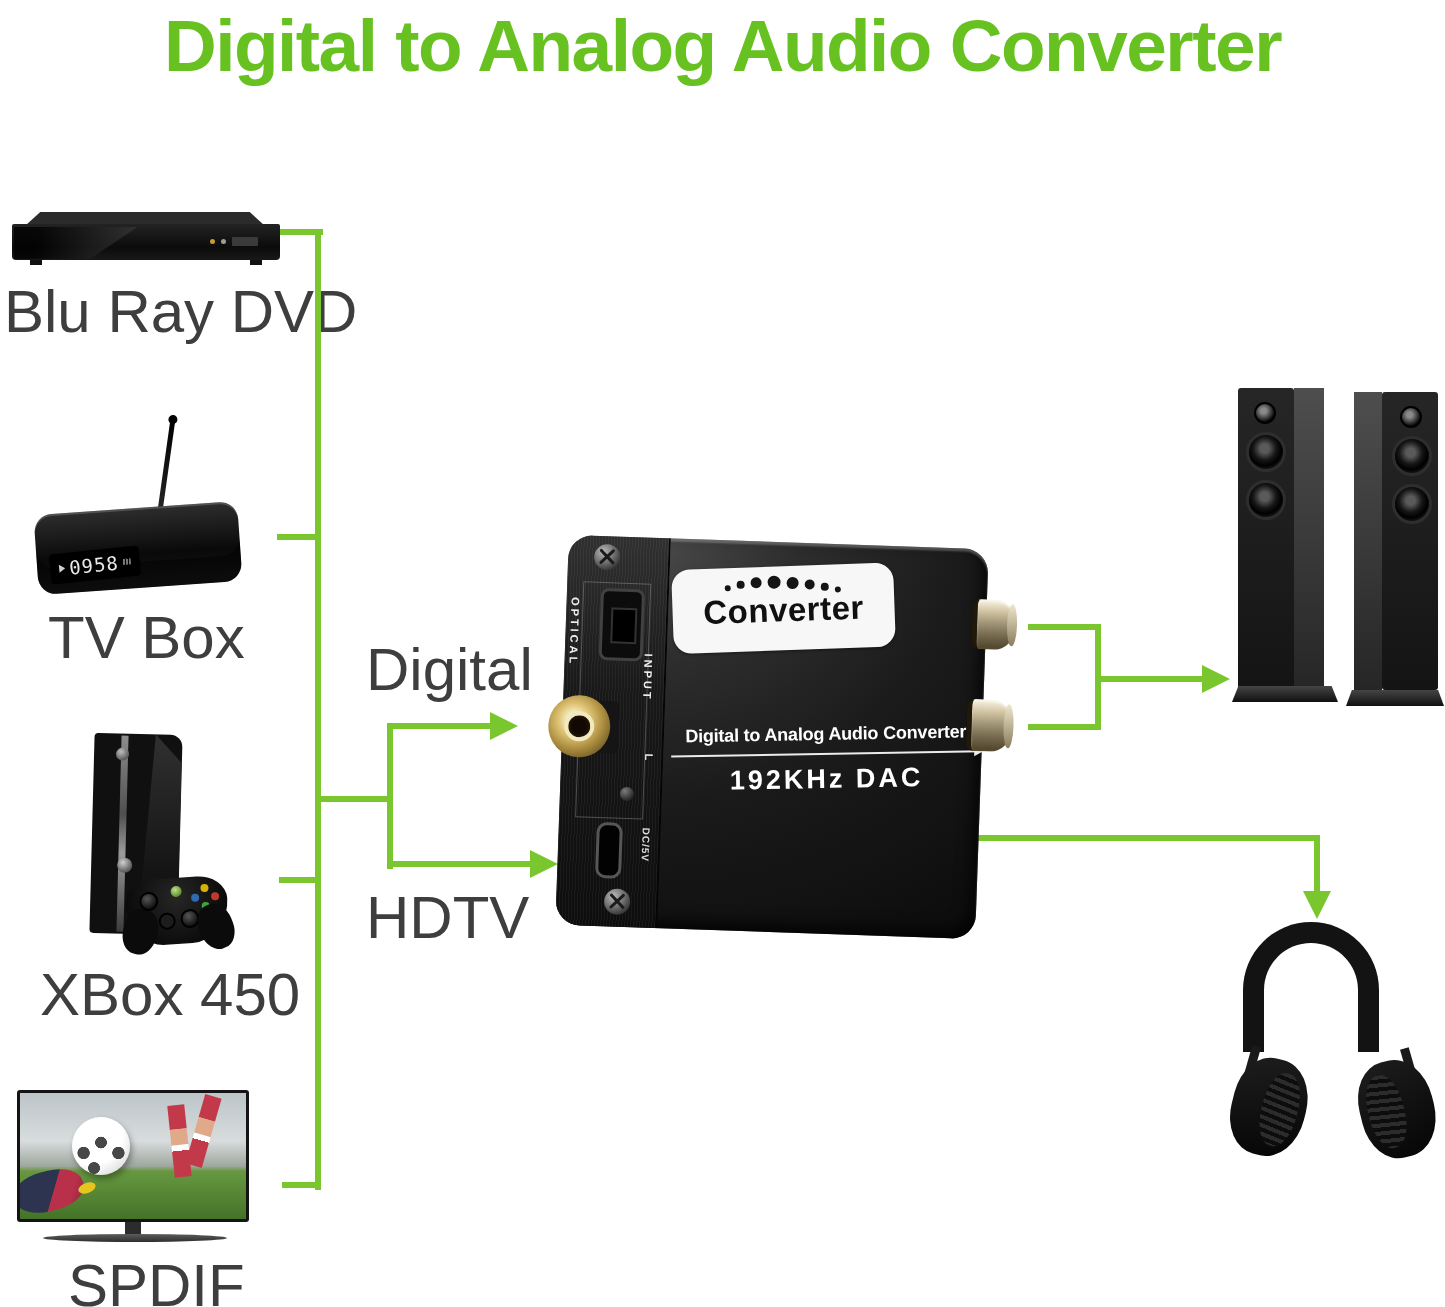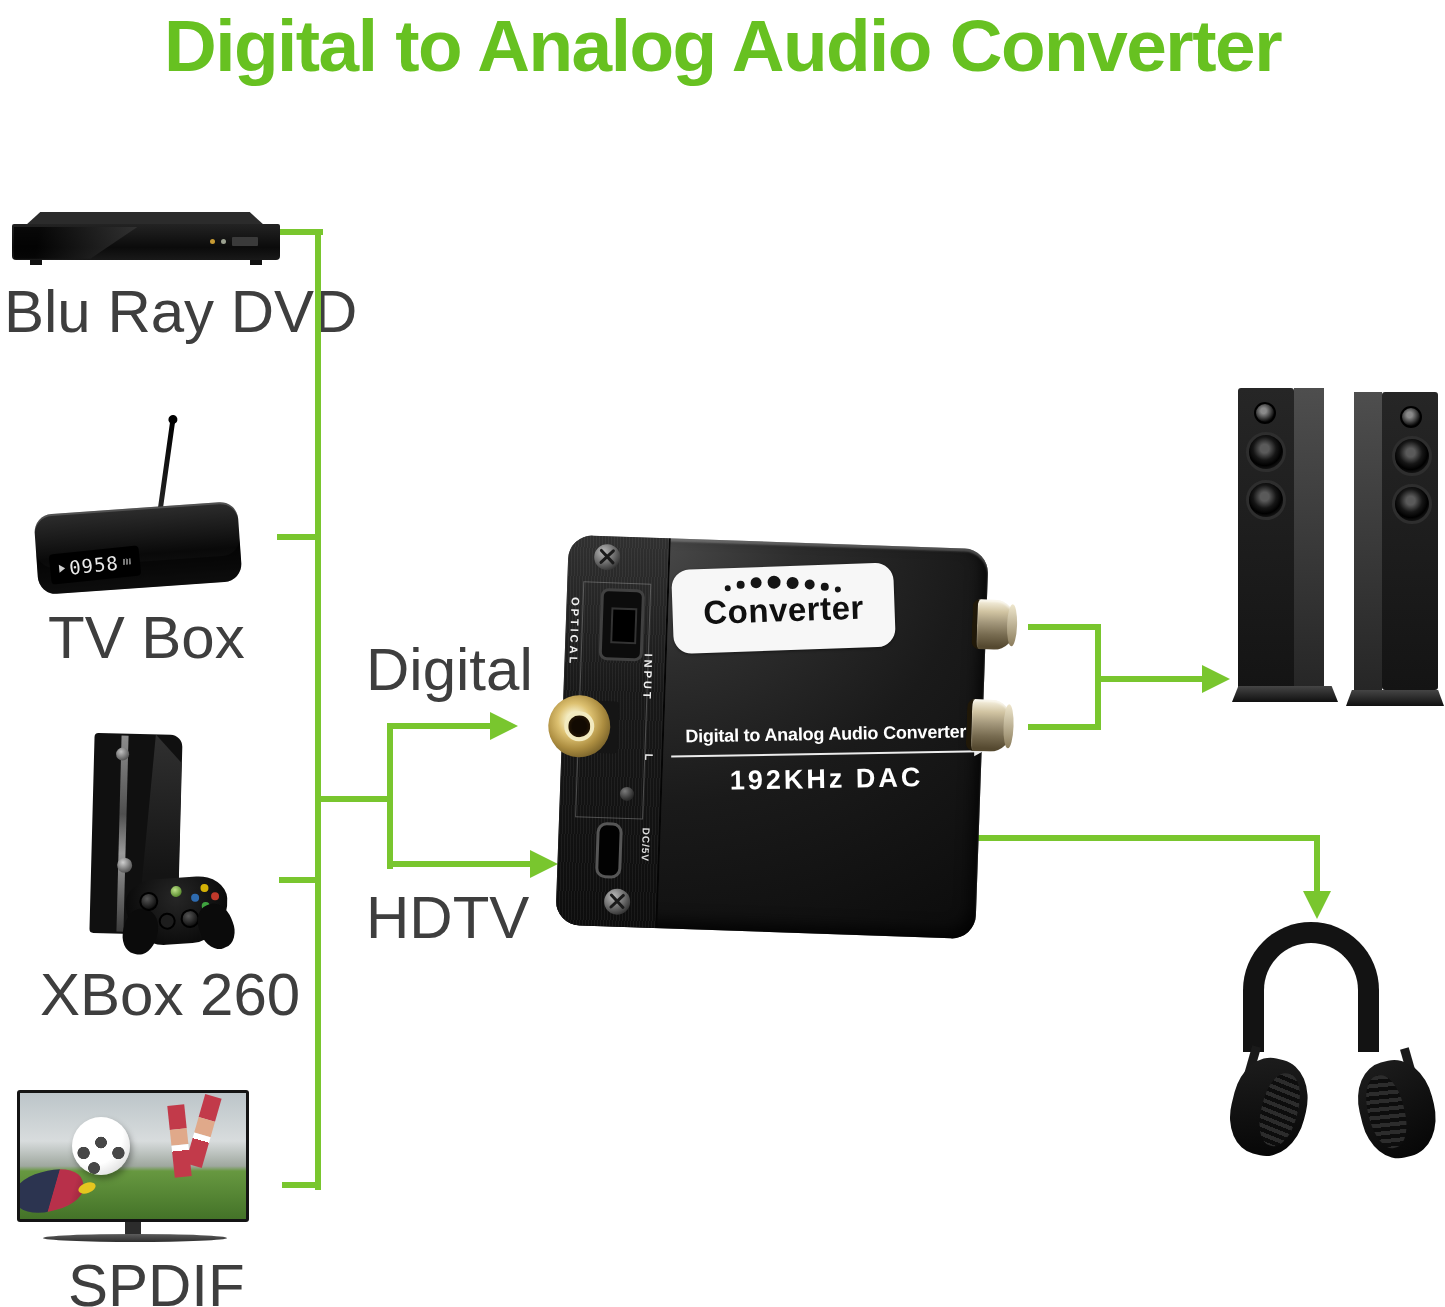--- a/index.html
+++ b/index.html
@@ -246,21 +246,21 @@
       <div class="stick" style="left:14px;top:12px;"></div>
       <div class="stick" style="left:54px;top:32px;"></div>
       <div class="dpad"></div>
       <div class="guide"></div>
       <div class="abxy" style="left:76px;top:8px;background:#d4b106;"></div>
       <div class="abxy" style="left:86px;top:17px;background:#c0392b;"></div>
       <div class="abxy" style="left:66px;top:17px;background:#2e6bb0;"></div>
       <div class="abxy" style="left:76px;top:26px;background:#3fa33f;"></div>
     </div>
   </div>
-  <div class="dev-label" style="left:40px;top:963px;">XBox 260</div>
+  <div class="dev-label" style="left:40px;top:963px;">XBox 450</div>
 
   <div class="hdtv">
     <div class="tv-frame">
       <div class="tv-screen">
         <div class="ball"></div>
         <div class="leg" style="right:34px;top:2px;">
           <div class="thigh"></div>
             <div class="skin"></div>
             <div class="sock"></div>
         </div>

